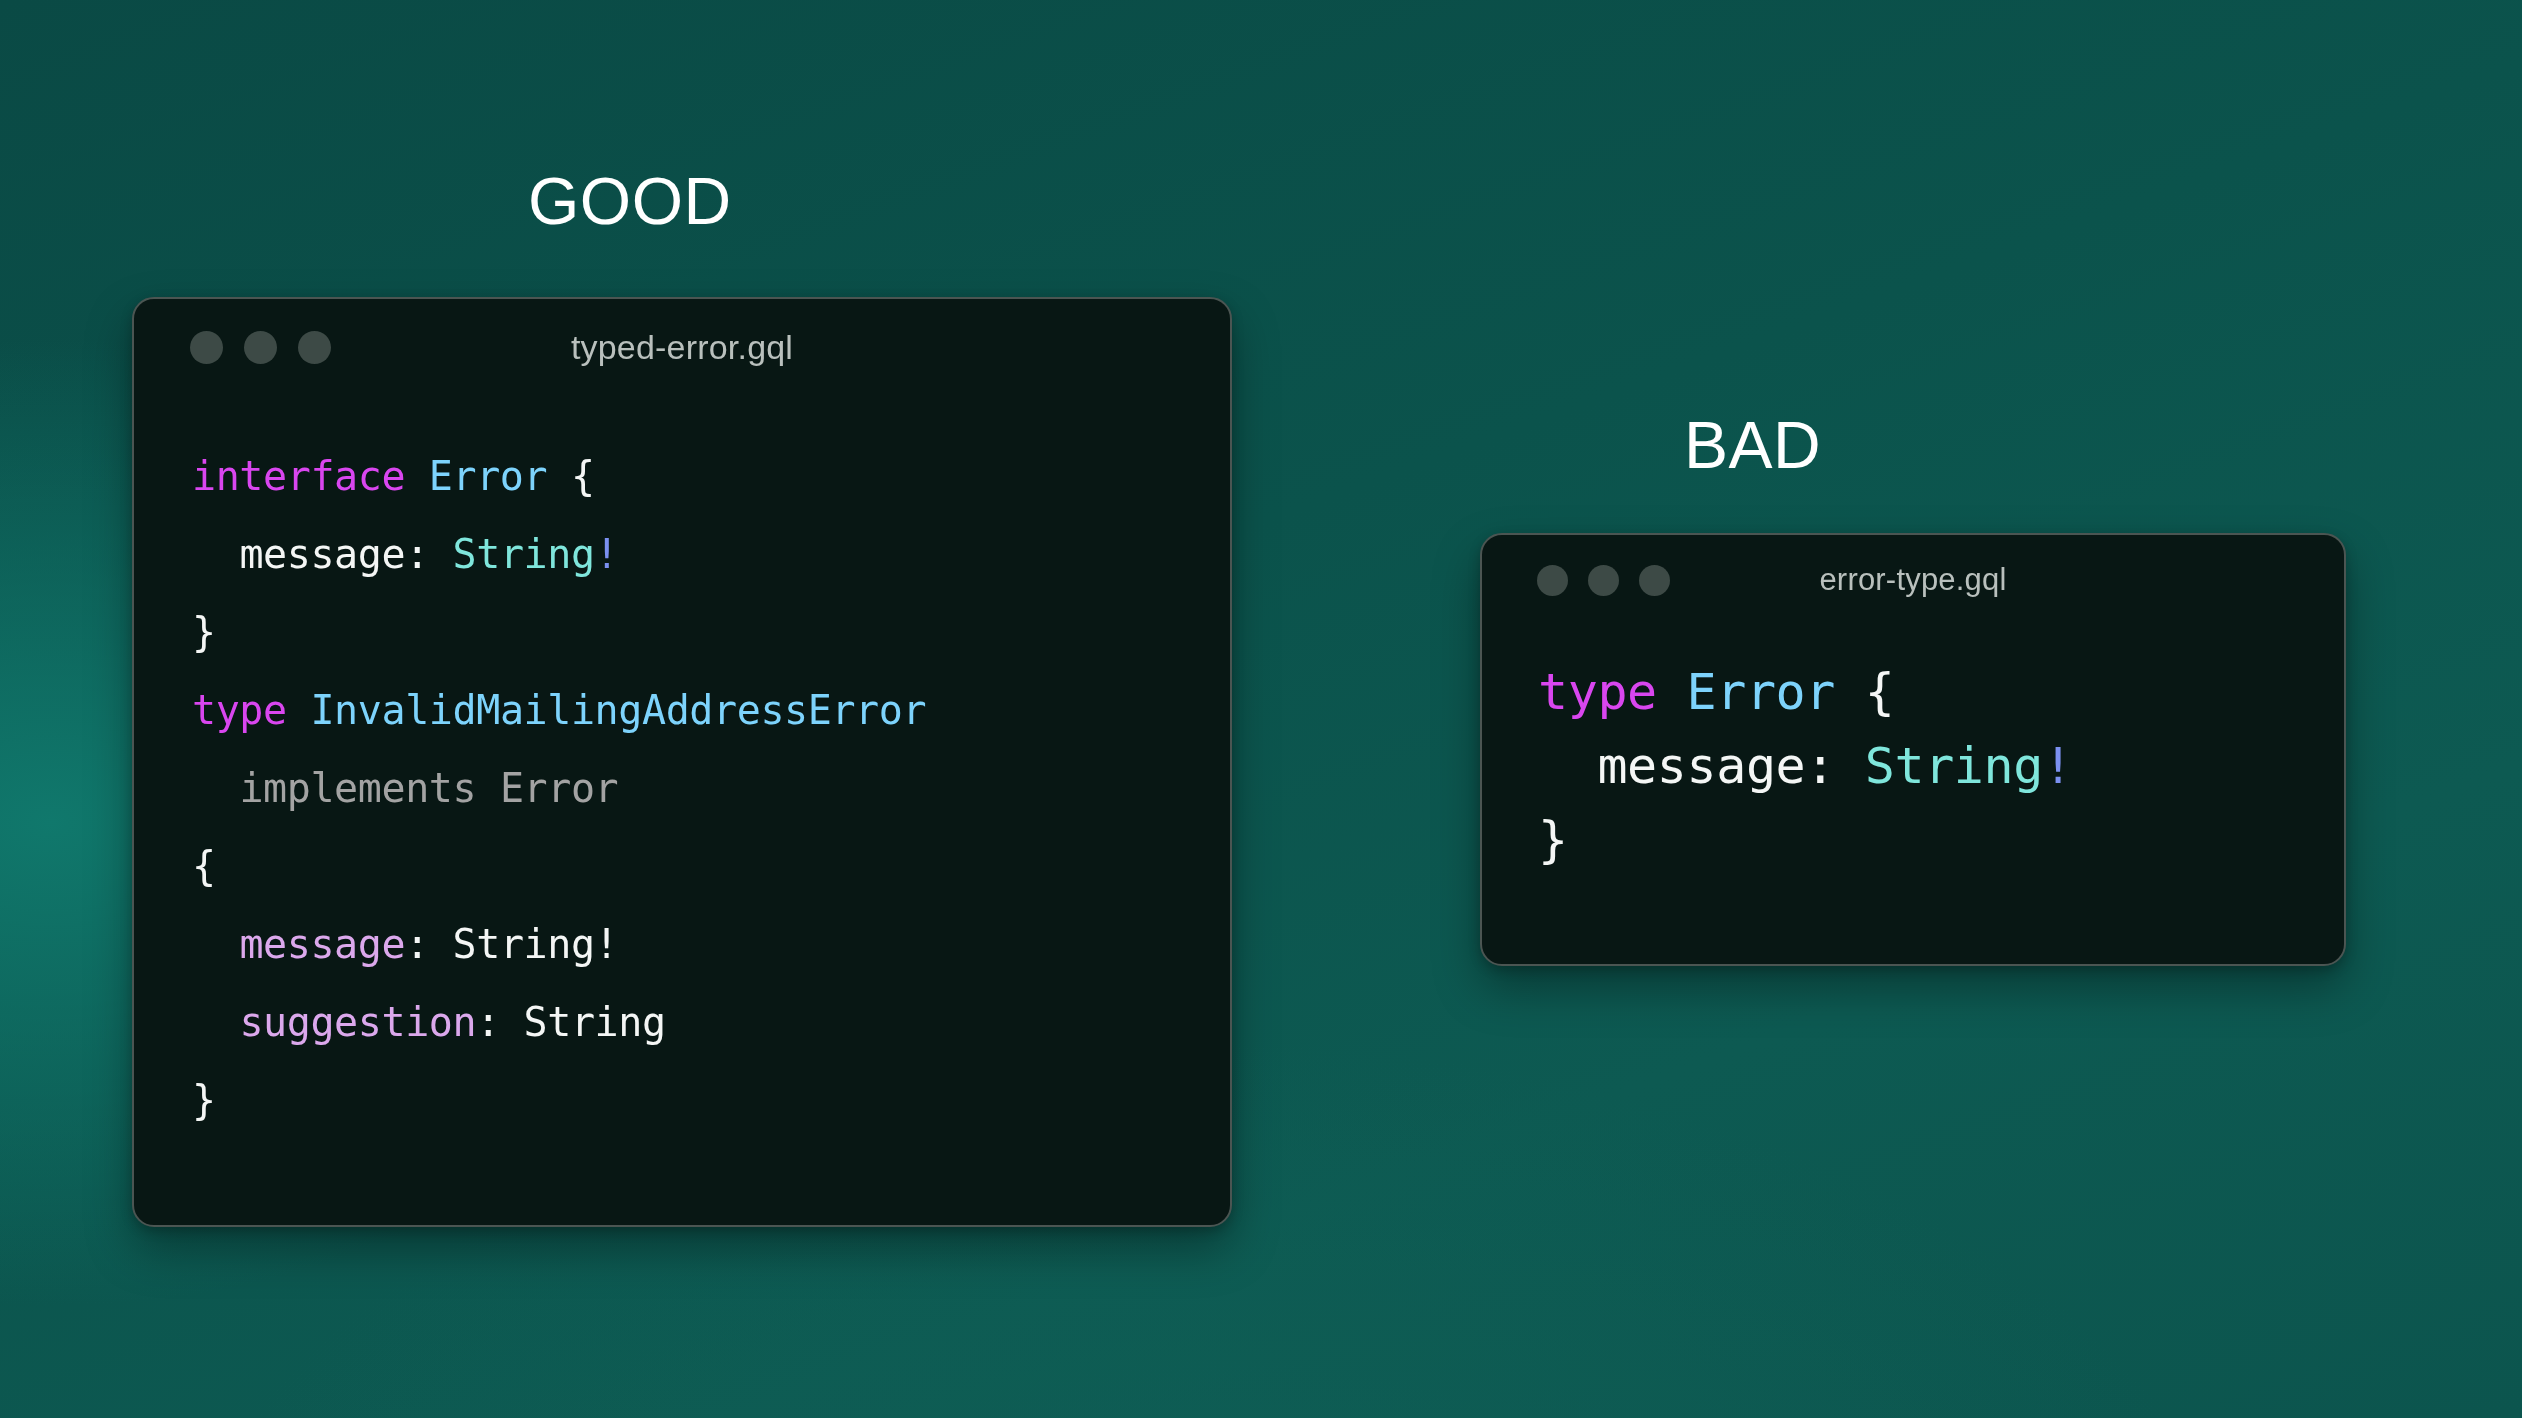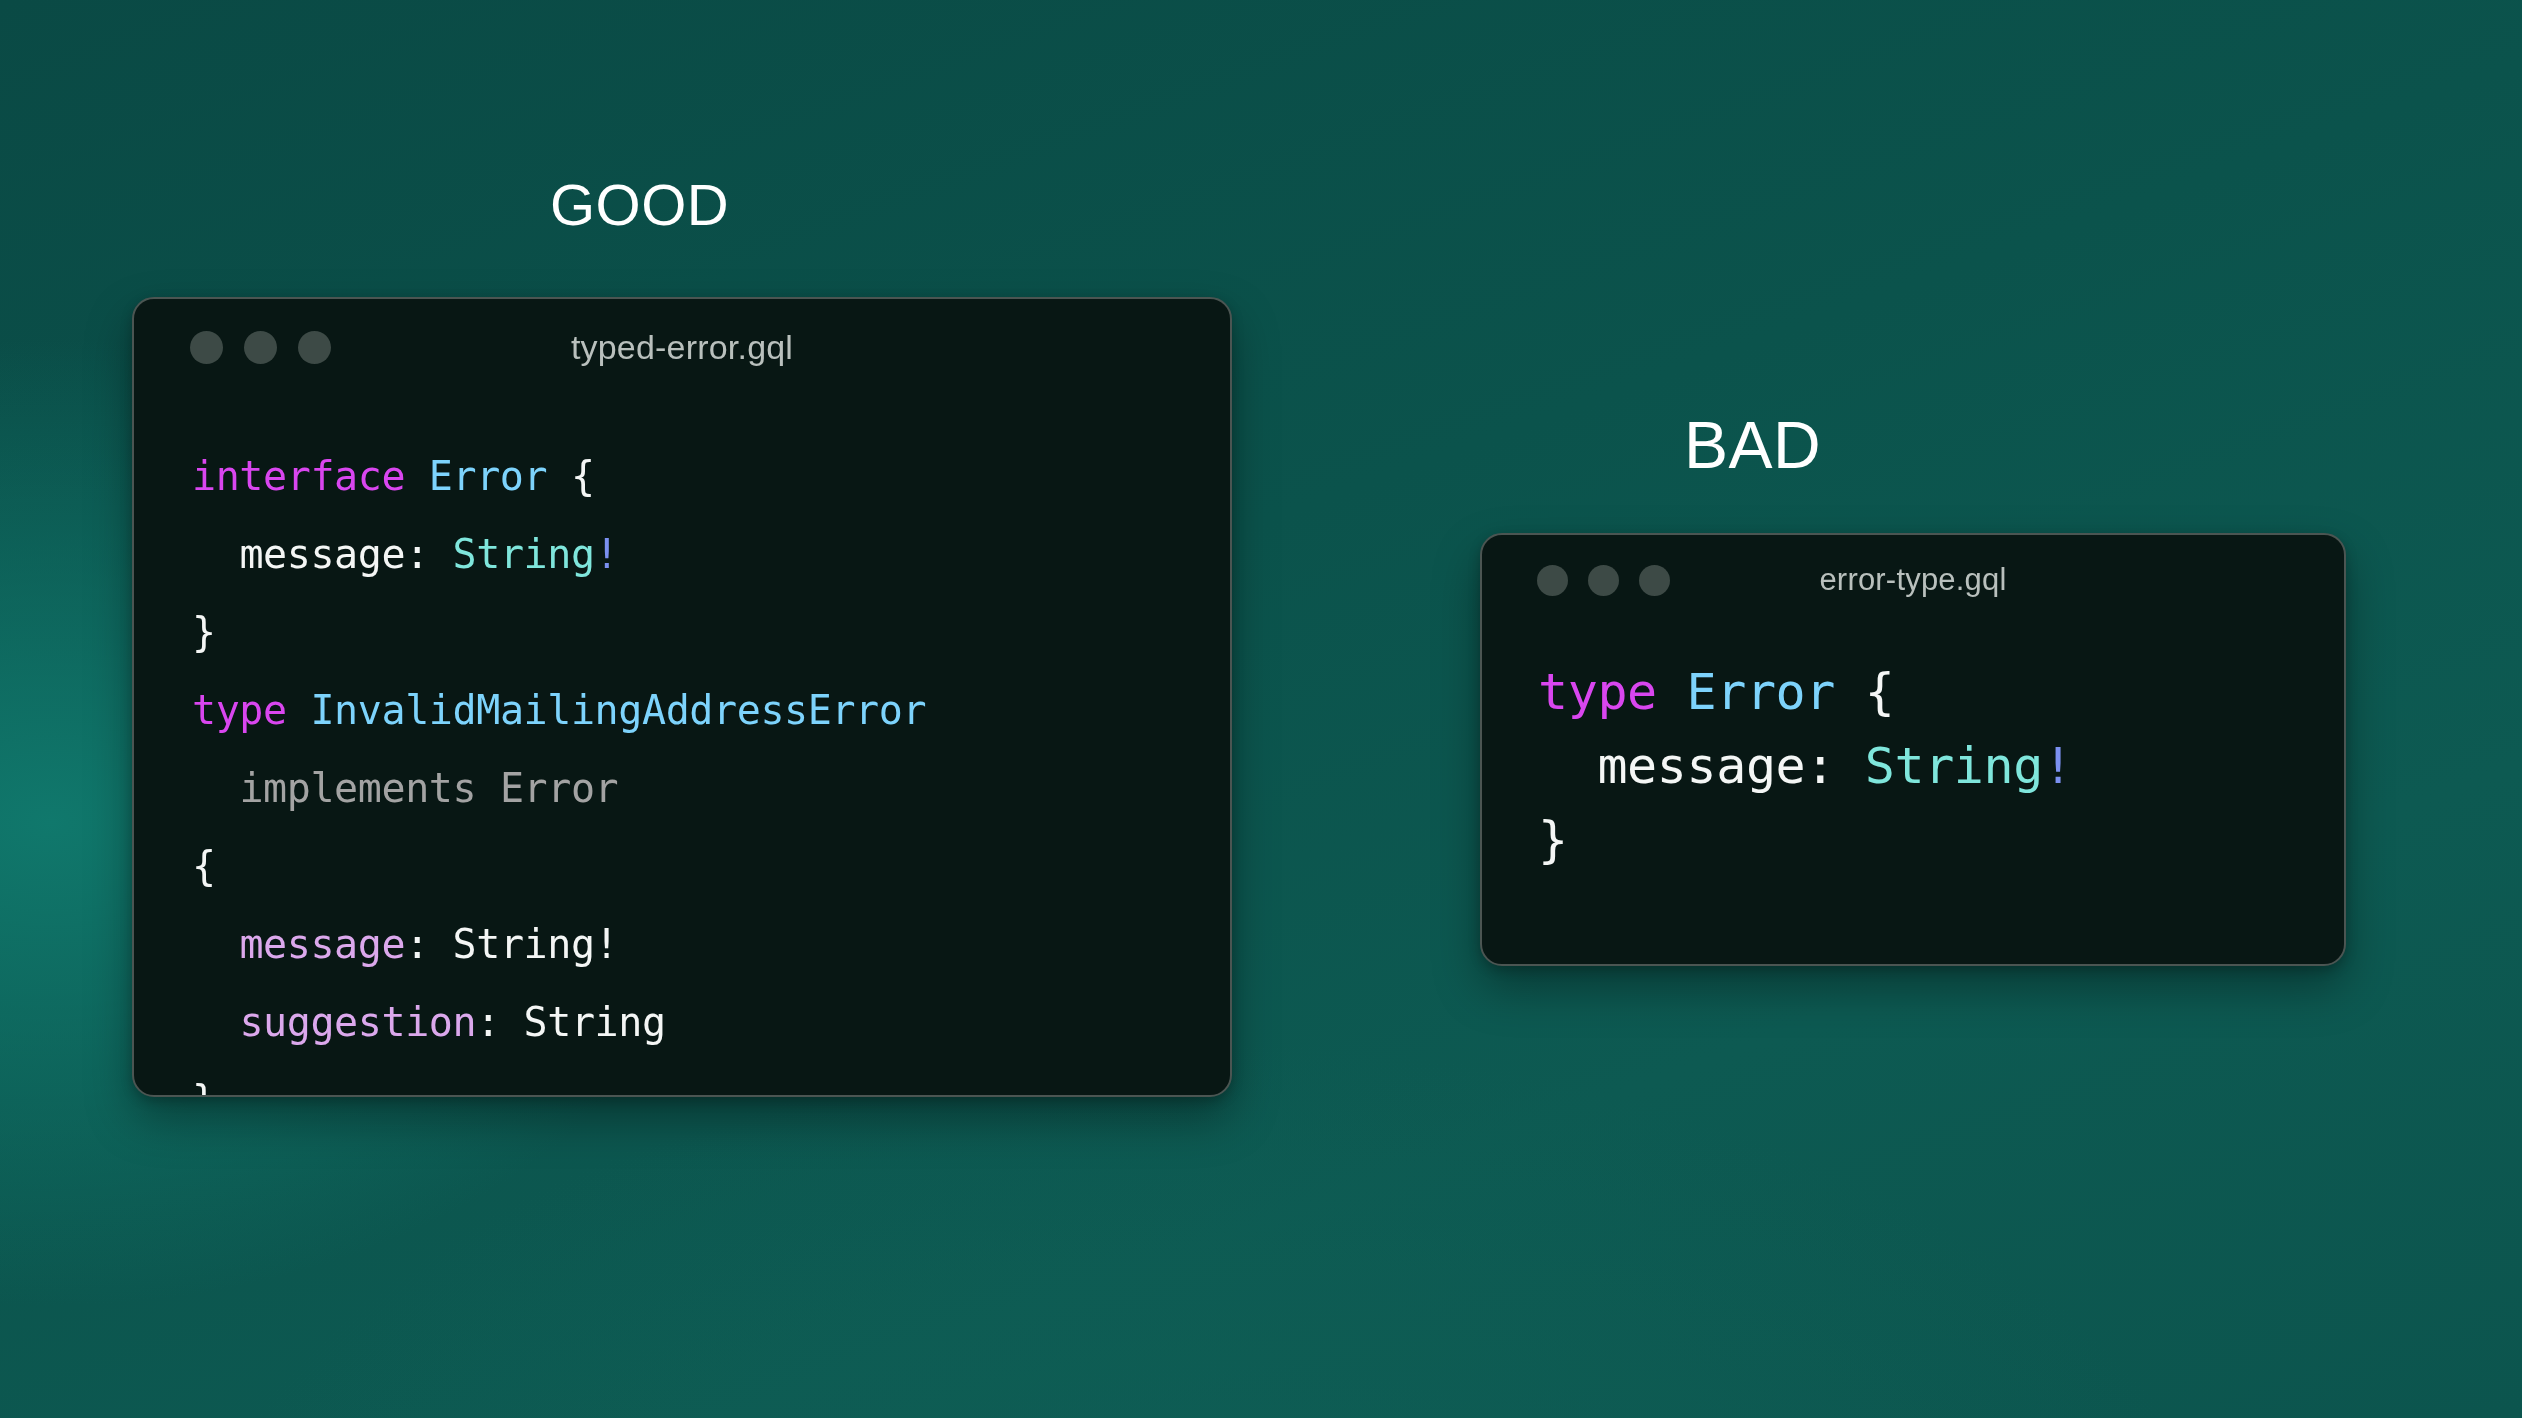--- a/index.html
+++ b/index.html
@@ -30,23 +30,22 @@
   .section-label {
     position: absolute;
     color: #ffffff;
     font-weight: 300;
     letter-spacing: 0.5px;
     line-height: 1;
     white-space: nowrap;
   }
   .label-good {
     left: 528px;
-    top: 176px;
-    font-size: 58px;
-    margin-left: 22px;
+    top: 168px;
+    font-size: 66px;
   }
   .label-bad {
     left: 1684px;
     top: 412px;
     font-size: 66px;
   }
 
   
   .code-window {
     position: absolute;
@@ -56,21 +55,21 @@
     box-shadow:
       0 22px 46px rgba(0, 0, 0, 0.34),
       0 4px 12px rgba(0, 0, 0, 0.22);
     overflow: hidden;
   }
 
   .window-good {
     left: 132px;
     top: 297px;
     width: 1100px;
-    height: 800px;
+    height: 930px;
   }
 
   .window-bad {
     left: 1463px;
     top: 533px;
     width: 866px;
     height: 433px;
     margin-left: 17px;
   }
 

